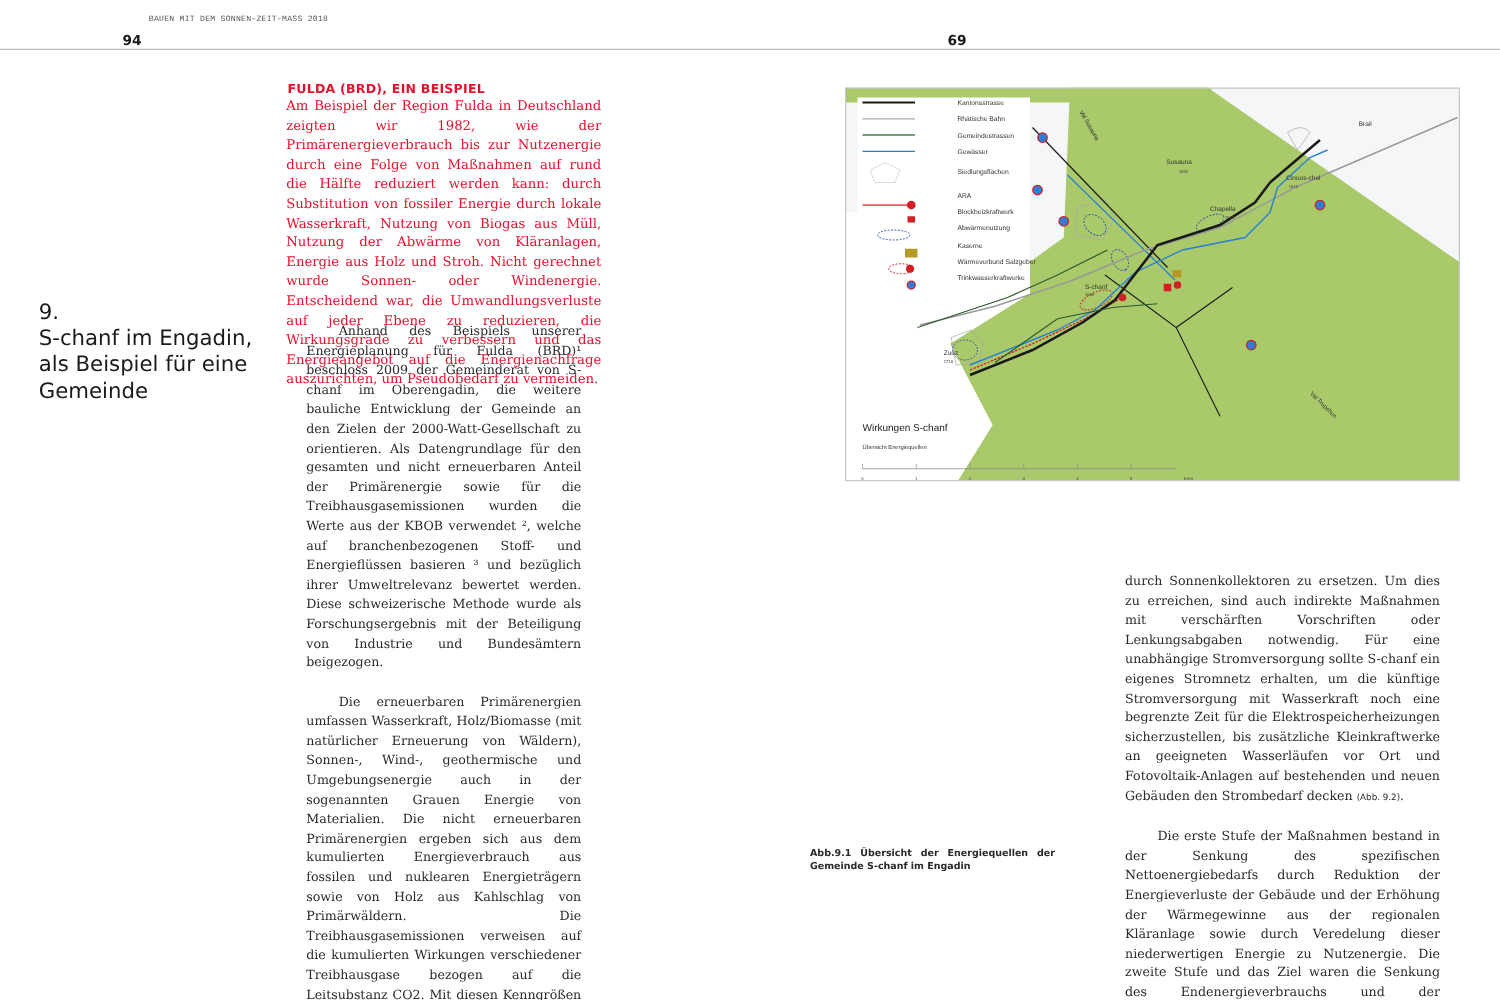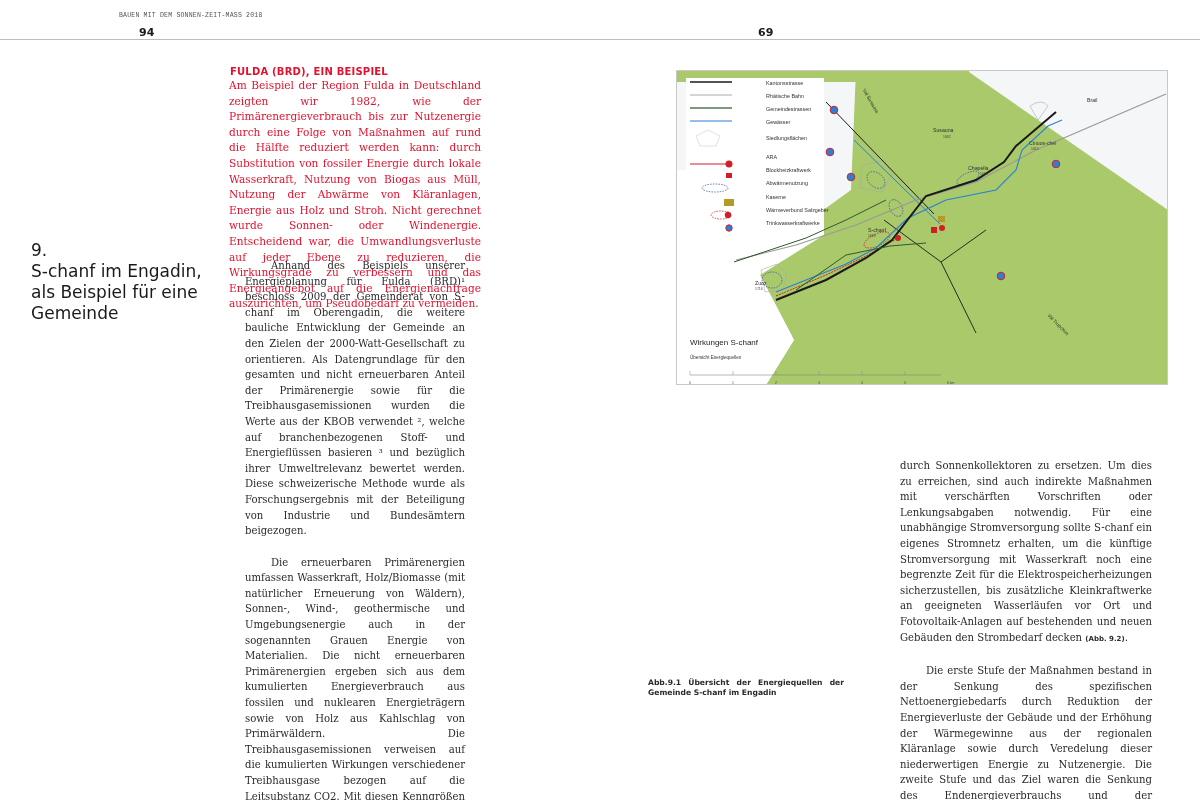--- a/index.html
+++ b/index.html
@@ -8,39 +8,39 @@
   .page-num { position:absolute; top:26px; font-family:"DejaVu Sans", sans-serif; font-weight:bold; font-size:11px; color:#1a1a1a; }
   .running { position:absolute; top:12px; left:119px; font-family:Liberation Mono, monospace; font-size:6.5px; letter-spacing:0.2px; color:#555; }
   .chapter { position:absolute; left:31px; top:240px; width:180px; font-family:"DejaVu Sans", sans-serif; font-size:17px; line-height:21px; color:#1a1a1a; }
   .red-head { position:absolute; left:230px; top:66px; font-family:"DejaVu Sans", sans-serif; font-weight:bold; font-size:10px; color:#e3112e; letter-spacing:0.2px; }
   .red-body { position:absolute; left:229px; top:78px; width:252px; font-size:10.6px; line-height:15.6px; color:#e3112e; text-align:justify; hyphens:manual; }
   .body-col { position:absolute; width:252px; font-size:10.1px; line-height:15.6px; color:#2a2a2a; text-align:justify; }
   .body-col p { margin:16px; text-indent:26px; }
   .body-col p.noindent { text-indent:0; }
   .left-col { left:229px; top:242px; }
   .right-col { left:884px; top:442px; width:284px; font-size:10.1px; line-height:15.6px; }
-  .ref { font-family:"DejaVu Sans", sans-serif; font-weight:bold; font-size:7px; }
+  .ref { font-family:"DejaVu Sans", sans-serif; font-weight:normal; font-size:7px; }
   .caption { position:absolute; left:648px; top:678px; width:196px; font-family:"DejaVu Sans", sans-serif; font-size:7.6px; line-height:9.6px; color:#2a2a2a; text-align:justify; }
   .caption .cap-title { font-weight:bold; }
   .map { position:absolute; left:676px; top:70px; width:492px; height:315px; }
   .map-frame { position:absolute; inset:0; border:1px solid #c8c8c8; }
   .legend { position:absolute; left:686px; top:78px; }
   .leg-item { position:absolute; left:80px; font-family:"Liberation Sans", sans-serif; font-size:5.4px; color:#333; white-space:nowrap; }
   .map-title { position:absolute; left:690px; top:338px; font-family:"Liberation Sans", sans-serif; font-size:8px; color:#222; }
   .map-sub { position:absolute; left:690px; top:355px; font-family:"Liberation Sans", sans-serif; font-size:4.6px; color:#333; }
   .place { position:absolute; font-family:"Liberation Sans", sans-serif; font-size:5.2px; color:#333; white-space:nowrap; }
   .elev { position:absolute; font-family:"Liberation Sans", sans-serif; font-size:3.4px; color:#444; }
   .valley { position:absolute; font-family:"Liberation Sans", sans-serif; font-size:4.8px; color:#333; white-space:nowrap; }
   .scale-lbl { position:absolute; top:381px; font-family:"Liberation Sans", sans-serif; font-size:3.4px; color:#444; }
 </style>
 </head>
 <body>
 
 <div class="hdr-line"></div>
-<div class="page-num" style="left:98px;margin-left:41px;">94</div>
+<div class="page-num" style="left:98px;">94</div>
 <div class="running">BAUEN MIT DEM SONNEN-ZEIT-MASS 2018</div>
 <div class="page-num" style="left:758px;">69</div>
 
 <div class="chapter">
   <div>9.</div>
   <div>S-chanf im Engadin,</div>
   <div>als Beispiel für eine</div>
   <div>Gemeinde</div>
 </div>
 

